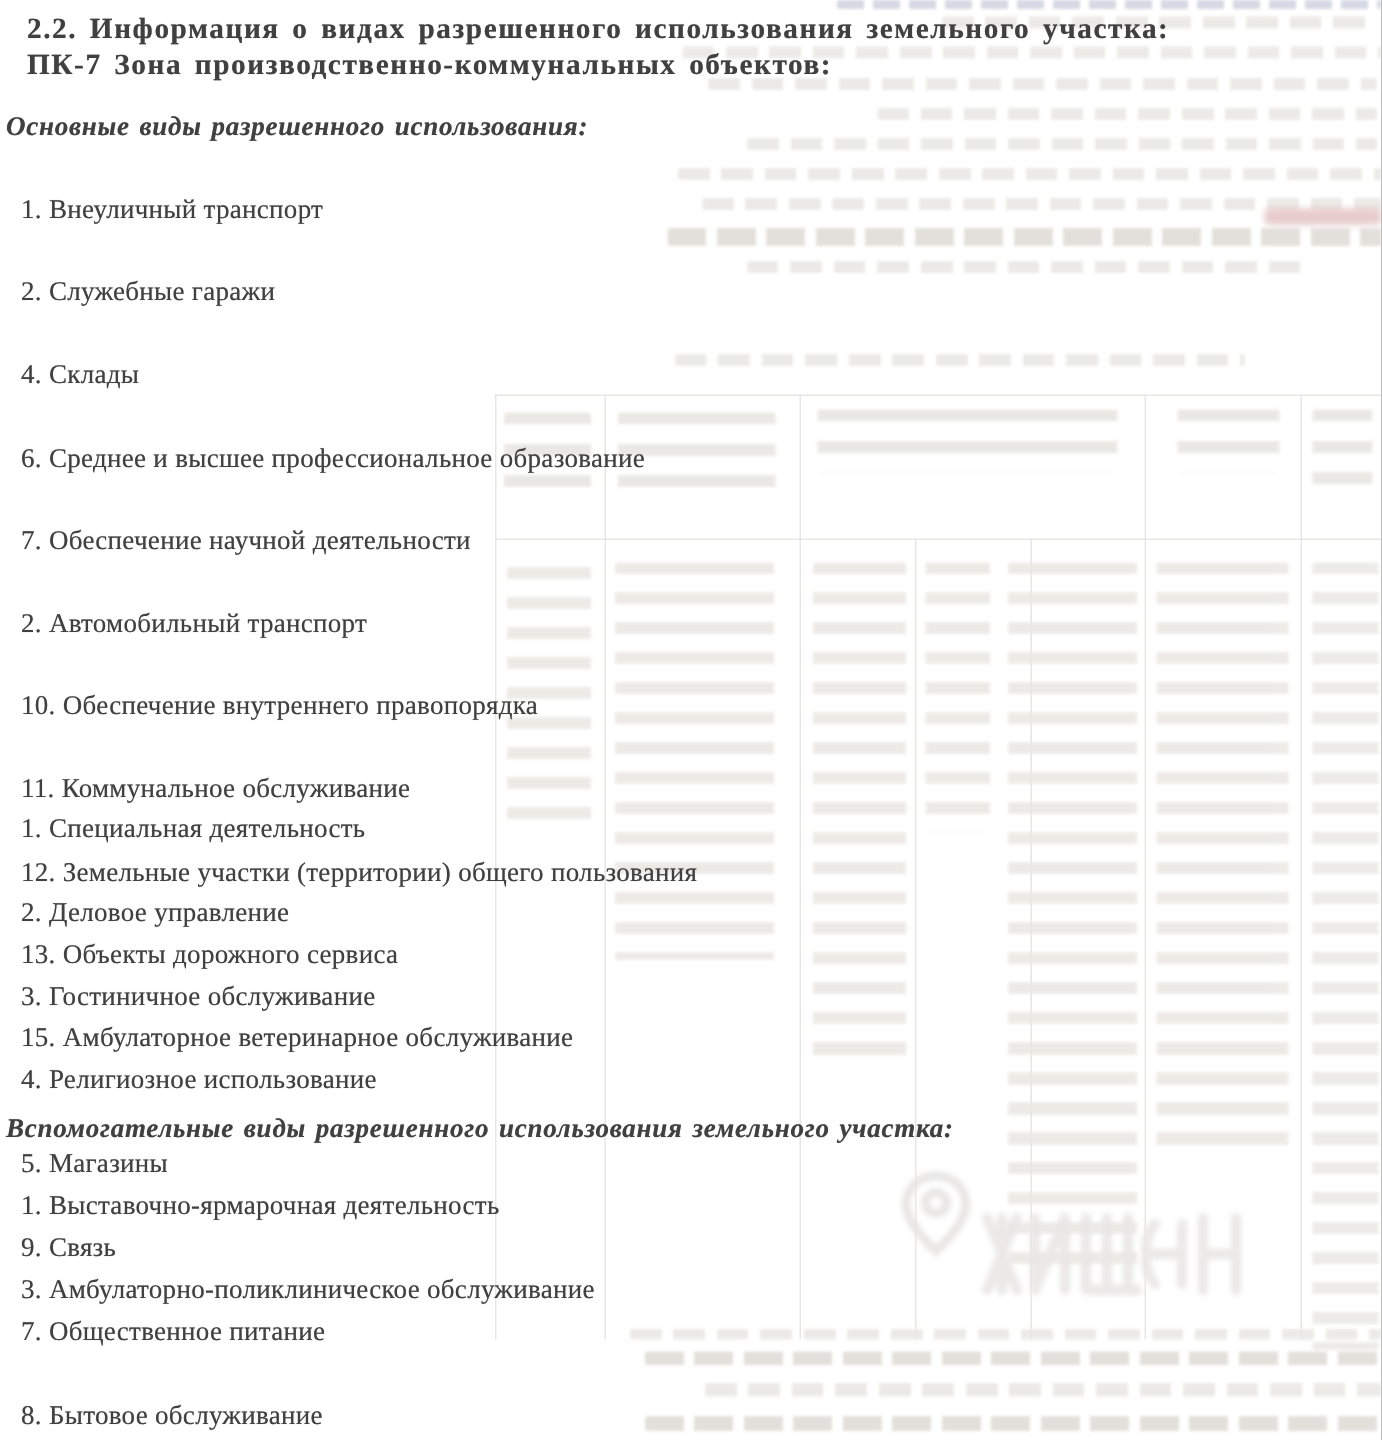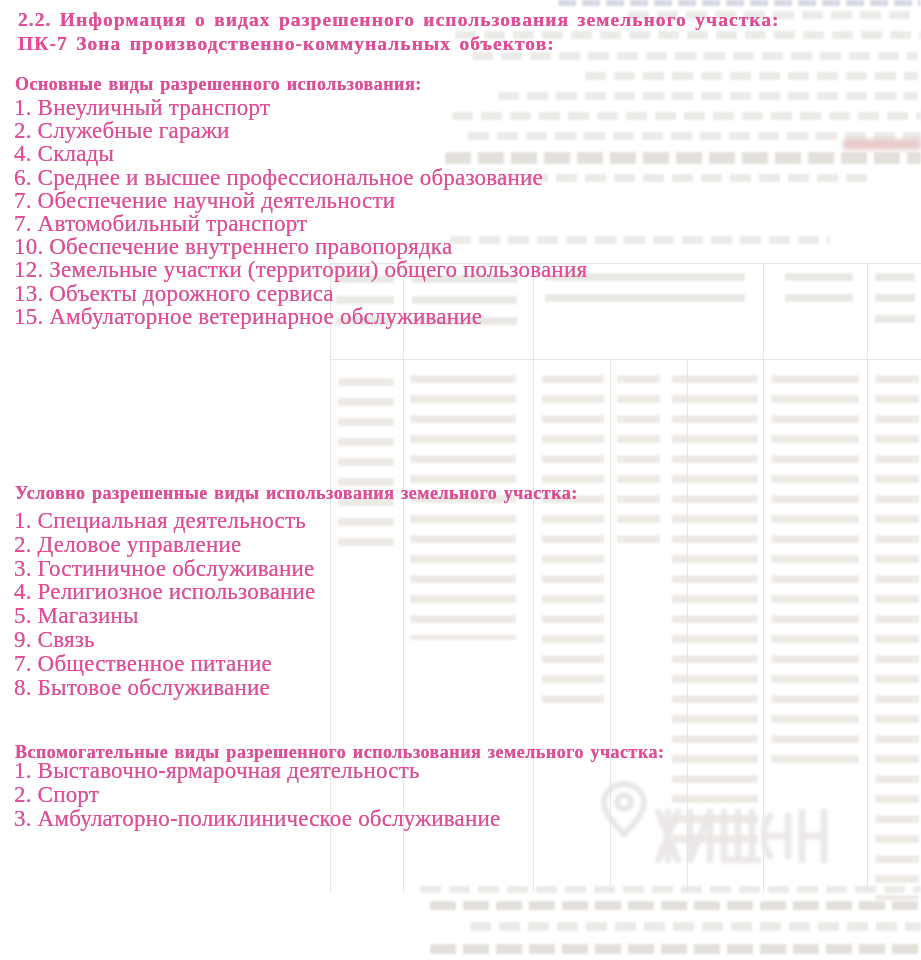--- a/index.html
+++ b/index.html
@@ -34,36 +34,38 @@
     position:absolute;
     background:repeating-linear-gradient(180deg,#e9e6e1 0 8px,rgba(0,0,0,0) 8px 20px);
     filter:blur(1.1px);opacity:.8;border-radius:2px;
   }
   .cell-text.hdr{
     background:repeating-linear-gradient(180deg,#e6e3de 0 8px,rgba(0,0,0,0) 8px 21px);
   }
   .watermark{position:absolute;filter:blur(1.6px);opacity:.9;}
 
   
-  .fg{position:absolute;inset:0;color:#ec4899;}
+  .fg{position:absolute;inset:0;color:#404040;}
   .doc-h1{
     position:absolute;left:18px;font-size:19.5px;font-weight:bold;
     letter-spacing:1.05px;word-spacing:2.5px;white-space:nowrap;
     text-shadow:0 0 .5px rgba(30,30,30,.55);
   }
   .doc-sec-title{
-    position:absolute;left:15px;font-size:18px;font-weight:bold;
+    position:absolute;left:4px;font-size:18px;font-weight:bold;
     letter-spacing:.5px;word-spacing:1.5px;white-space:nowrap;
     text-shadow:0 0 .5px rgba(30,30,30,.55);
+    font-style:italic;
   }
   .doc-list{position:absolute;left:14px;}
   .doc-item{
-    font-size:23px;letter-spacing:.2px;white-space:nowrap;
+    font-size:18px;letter-spacing:.2px;white-space:nowrap;
     height:var(--pitch,23.2px);line-height:var(--pitch,23.2px);
     text-shadow:0 0 .5px rgba(30,30,30,.5);
+    margin-top:32px;
   }
 </style>
 </head>
 <body>
 
 <div class="page">
 
   <div class="bg">
 
     <div class="scan-line bluish" style="left:558px;top:0;width:363px;height:6px;"></div>
@@ -134,40 +136,39 @@
 
     <div class="doc-h1" style="top:33px;">ПК-7 Зона производственно-коммунальных объектов:</div>
 
     <div class="doc-sec-title" style="top:74px;">Основные виды разрешенного использования:</div>
     <div class="doc-list" style="top:96px;--pitch:23.2px;">
         <div class="doc-item">1. Внеуличный транспорт</div>
         <div class="doc-item">2. Служебные гаражи</div>
         <div class="doc-item">4. Склады</div>
         <div class="doc-item">6. Среднее и высшее профессиональное образование</div>
         <div class="doc-item">7. Обеспечение научной деятельности</div>
-        <div class="doc-item">7. Автомобильный транспорт</div>
+        <div class="doc-item">2. Автомобильный транспорт</div>
         <div class="doc-item">10. Обеспечение внутреннего правопорядка</div>
+        <div class="doc-item">11. Коммунальное обслуживание</div>
         <div class="doc-item">12. Земельные участки (территории) общего пользования</div>
         <div class="doc-item">13. Объекты дорожного сервиса</div>
         <div class="doc-item">15. Амбулаторное ветеринарное обслуживание</div>
       </div>
 
-    <div class="doc-sec-title" style="top:483px;">Условно разрешенные виды использования земельного участка:</div>
     <div class="doc-list" style="top:509px;--pitch:23.8px;">
         <div class="doc-item">1. Специальная деятельность</div>
         <div class="doc-item">2. Деловое управление</div>
         <div class="doc-item">3. Гостиничное обслуживание</div>
         <div class="doc-item">4. Религиозное использование</div>
         <div class="doc-item">5. Магазины</div>
         <div class="doc-item">9. Связь</div>
         <div class="doc-item">7. Общественное питание</div>
         <div class="doc-item">8. Бытовое обслуживание</div>
       </div>
 
     <div class="doc-sec-title" style="top:742px;text-align:right;">Вспомогательные виды разрешенного использования земельного участка:</div>
     <div class="doc-list" style="top:759px;--pitch:24px;">
         <div class="doc-item">1. Выставочно-ярмарочная деятельность</div>
-        <div class="doc-item">2. Спорт</div>
         <div class="doc-item">3. Амбулаторно-поликлиническое обслуживание</div>
       </div>
   </div>
 
 </div>
 
 </body></html>

